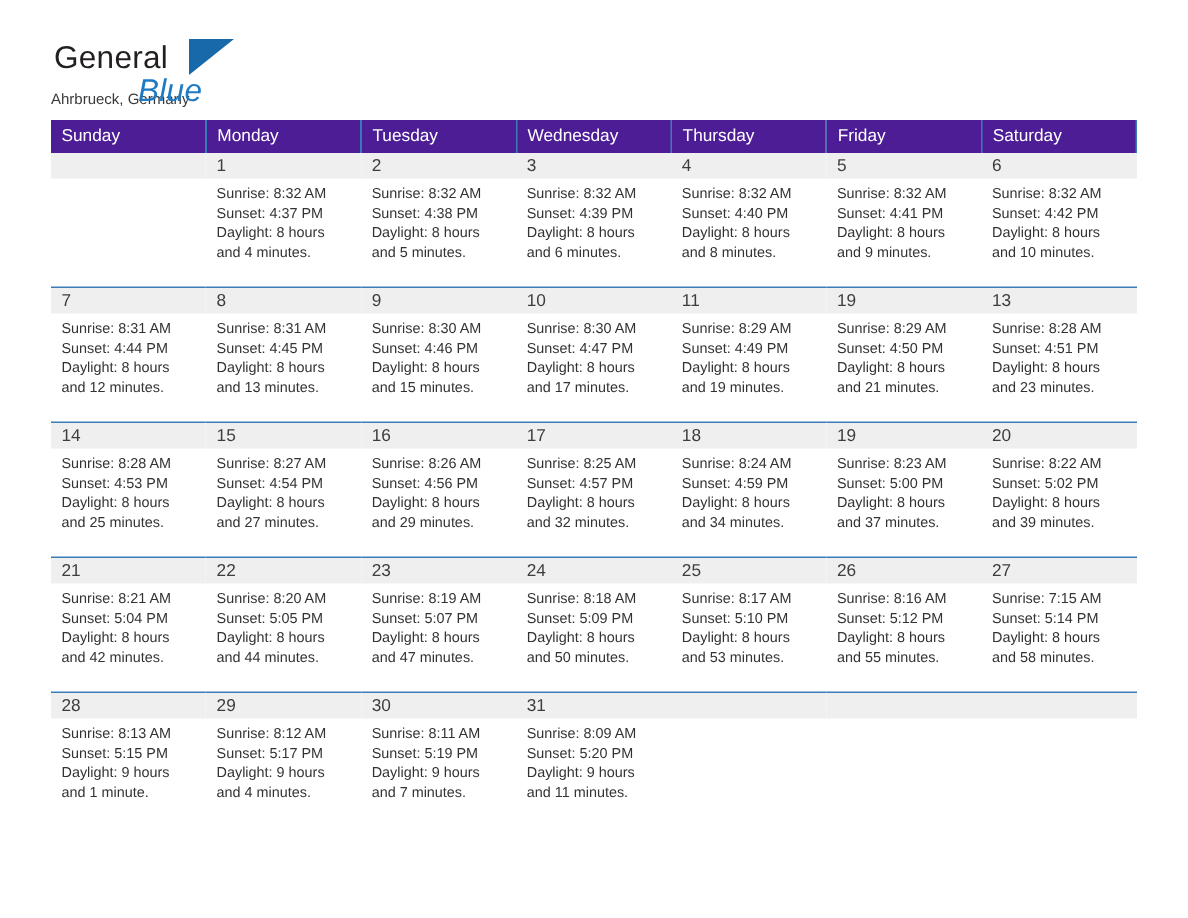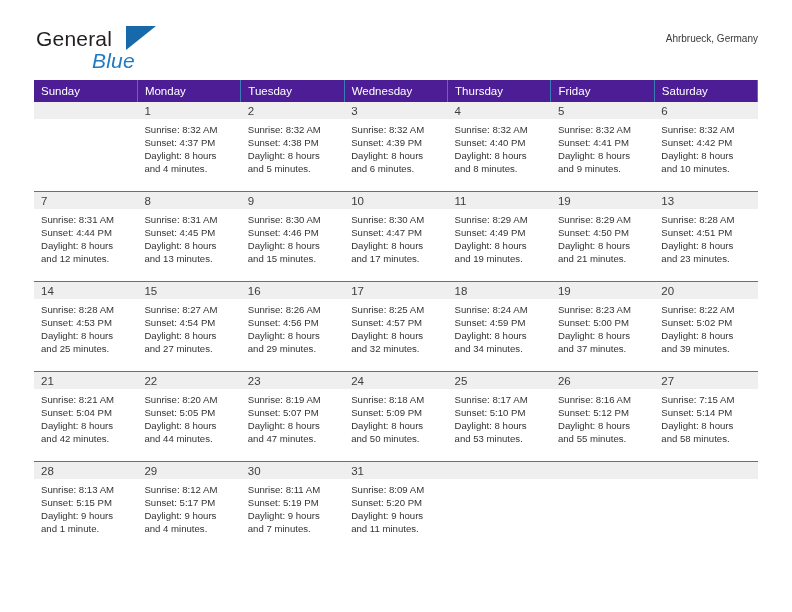--- a/index.html
+++ b/index.html
@@ -7,21 +7,21 @@
     width: 792px; height: 612px;
     background: #ffffff;
     font-family: "Liberation Sans", sans-serif;
     overflow: hidden;
   }
   .page { position: relative; width: 792px; height: 612px; padding: 0 34px; }
 
   
   .topbar {
     display: flex; align-items: flex-start; justify-content: space-between;
-    height: 72px; padding-top: 24px;
+    height: 72px; padding-top: 24px; flex-direction: column;
   }
   .logo { position: relative; width: 150px; height: 52px; }
   .logo-general {
     font-size: 21px; color: #231f20; letter-spacing: .2px;
     line-height: 1; position: absolute; left: 2px; top: 4px;
   }
   .logo-blue {
     font-size: 21px; color: #1f7ac4; letter-spacing: .2px;
     line-height: 1; position: absolute; left: 58px; top: 26px; font-style: italic;
   }

